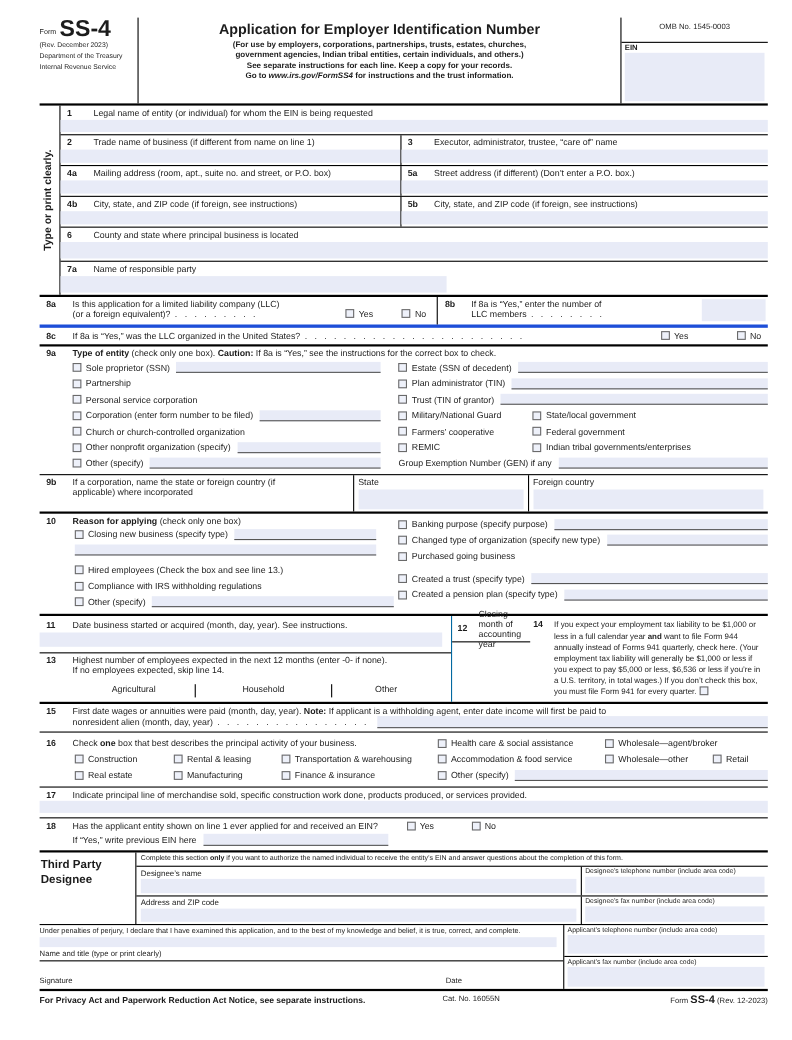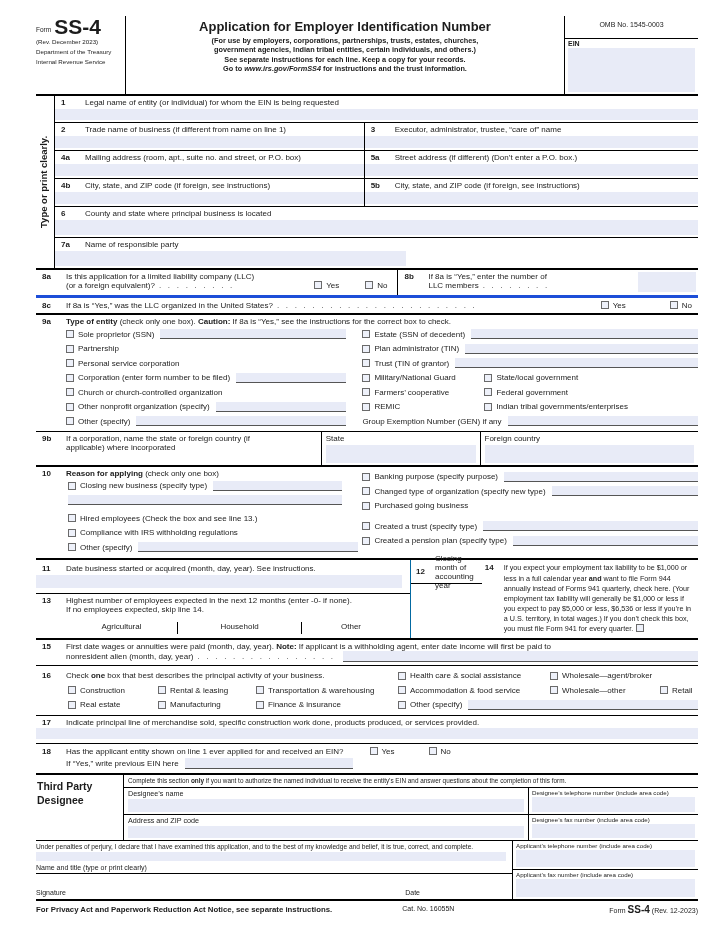--- a/index.html
+++ b/index.html
@@ -519,21 +519,21 @@
             <span>Rental &amp; leasing</span>
           </span>
       <span class="iw" style="width:142px">
             <span class="cb"></span>
             <span>Transportation &amp; warehousing</span>
           </span>
       <span class="iw" style="width:152px">
             <span class="cb"></span>
             <span>Accommodation &amp; food service</span>
           </span>
-      <span class="iw" style="width:110px">
+      <span class="iw" style="width:98px">
             <span class="cb"></span>
             <span>Wholesale—other</span>
           </span>
       <span class="iw">
             <span class="cb"></span>
             <span>Retail</span>
           </span>
     </div>
     <div class="g16" style="padding-left:32px">
       <span class="iw" style="width:90px">

